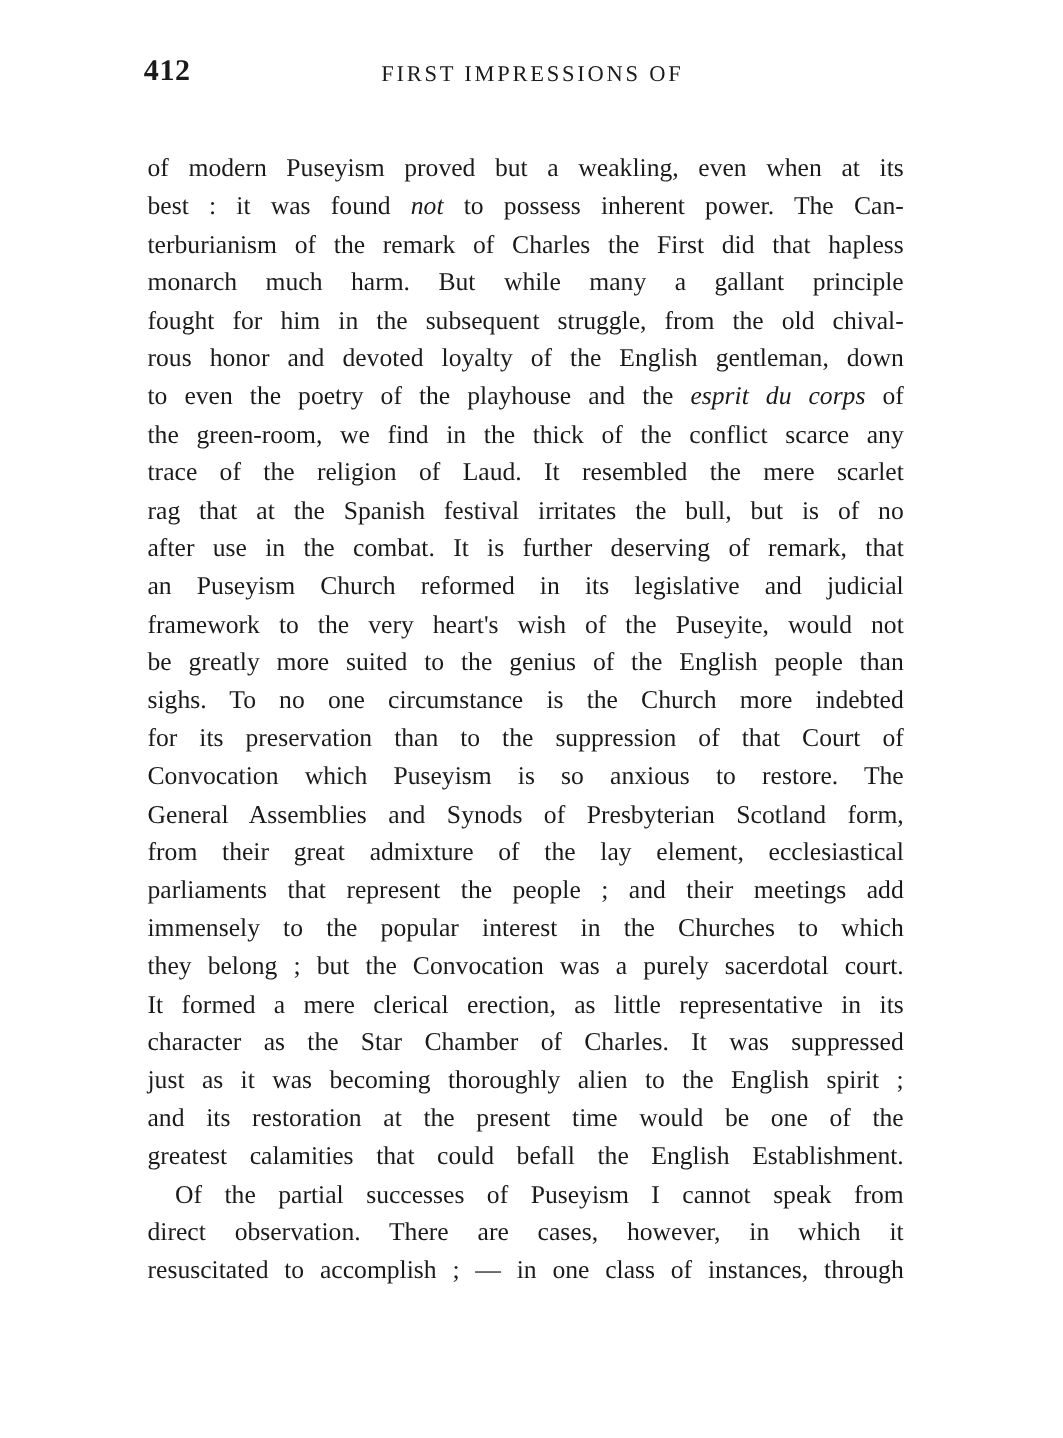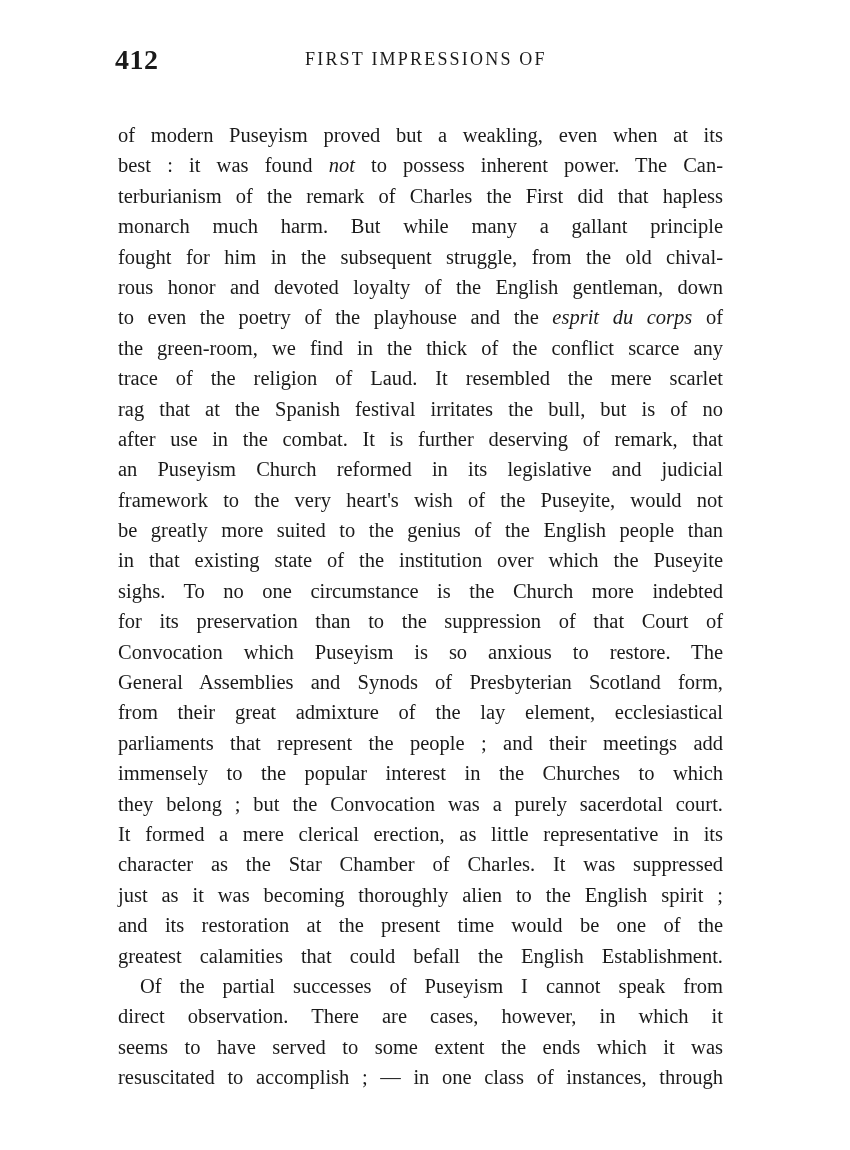--- a/index.html
+++ b/index.html
@@ -26,21 +26,21 @@
       position: absolute;
       top: 42px;
       left: 115px;
       width: 610px;
       height: 30px;
     }
     .page-number {
       position: absolute;
       left: 0;
       top: 2px;
-      font-size: 28px;
+      font-size: 24px;
       font-weight: bold;
       letter-spacing: 0.5px;
     }
     .running-title {
       position: absolute;
       left: 190px;
       top: 7px;
       font-size: 18px;
       letter-spacing: 2.2px;
     }
@@ -85,35 +85,33 @@
         <span class="line"><span>fought for him in the subsequent struggle, from the old chival-</span></span>
         <span class="line"><span>rous honor and devoted loyalty of the English gentleman, down</span></span>
         <span class="line"><span>to even the poetry of the playhouse and the </span><em>esprit du corps</em><span> of</span></span>
         <span class="line"><span>the green-room, we find in the thick of the conflict scarce any</span></span>
         <span class="line"><span>trace of the religion of Laud.  It resembled the mere scarlet</span></span>
         <span class="line"><span>rag that at the Spanish festival irritates the bull, but is of no</span></span>
         <span class="line"><span>after use in the combat.  It is further deserving of remark, that</span></span>
         <span class="line"><span>an Puseyism Church reformed in its legislative and judicial</span></span>
         <span class="line"><span>framework to the very heart's wish of the Puseyite, would not</span></span>
         <span class="line"><span>be greatly more suited to the genius of the English people than</span></span>
-        <span class="line"><span>in that existing state of the institution over which the Puseyite</span></span>
         <span class="line"><span>sighs.  To no one circumstance is the Church more indebted</span></span>
         <span class="line"><span>for its preservation than to the suppression of that Court of</span></span>
         <span class="line"><span>Convocation which Puseyism is so anxious to restore.  The</span></span>
         <span class="line"><span>General Assemblies and Synods of Presbyterian Scotland form,</span></span>
         <span class="line"><span>from their great admixture of the lay element, ecclesiastical</span></span>
         <span class="line"><span>parliaments that represent the people ; and their meetings add</span></span>
         <span class="line"><span>immensely to the popular interest in the Churches to which</span></span>
         <span class="line"><span>they belong ; but the Convocation was a purely sacerdotal court.</span></span>
         <span class="line"><span>It formed a mere clerical erection, as little representative in its</span></span>
         <span class="line"><span>character as the Star Chamber of Charles.  It was suppressed</span></span>
         <span class="line"><span>just as it was becoming thoroughly alien to the English spirit ;</span></span>
         <span class="line"><span>and its restoration at the present time would be one of the</span></span>
         <span class="line"><span>greatest calamities that could befall the English Establishment.</span></span>
       </div>
       <div>
         <span class="line indent"><span>Of the partial successes of Puseyism I cannot speak from</span></span>
         <span class="line"><span>direct observation.  There are cases, however, in which it</span></span>
-        <span class="line"><span>seems to have served to some extent the ends which it was</span></span>
         <span class="line"><span>resuscitated to accomplish ; — in one class of instances, through</span></span>
       </div>
     </div>
 </div>
 
 </body></html>

